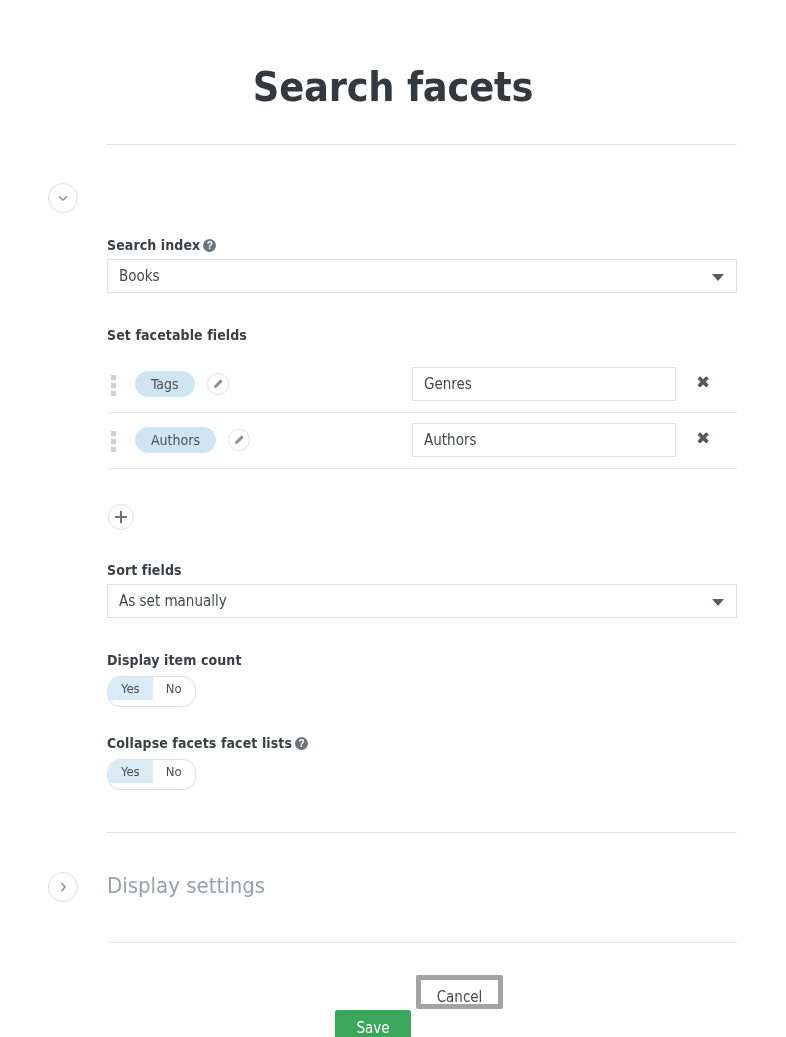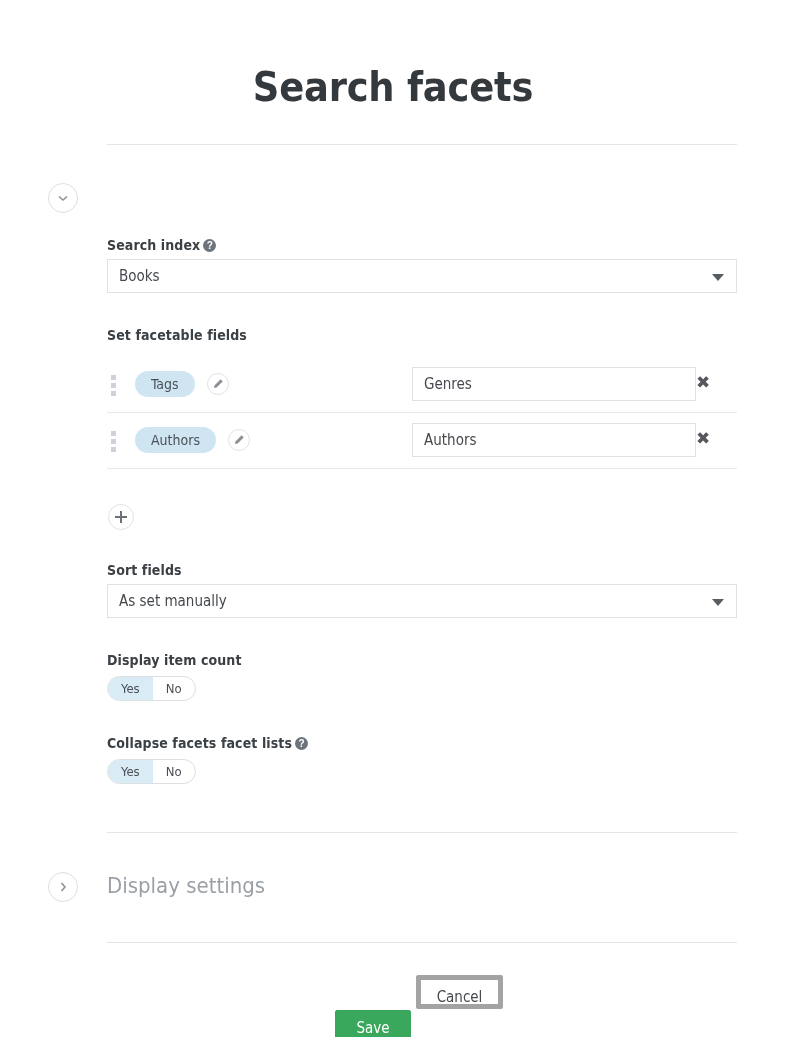--- a/index.html
+++ b/index.html
@@ -212,21 +212,21 @@
     box-sizing: border-box;
     cursor: pointer;
   }
   .pencil-circle { top: 16px; }
   .pencil-circle svg { position: absolute; left: 4px; top: 4px; }
 
   .row-input {
     position: absolute;
     left: 305px;
     top: 10px;
-    width: 284px;
+    width: 264px;
     height: 34px;
     border: 1px solid #dfe1e3;
     box-sizing: border-box;
     padding: 0 11px;
     font-size: 15px;
     color: #45494e;
     background: #fff;
     font-family: "DejaVu Sans Condensed", "Liberation Sans Narrow", "Liberation Sans", sans-serif;
     outline: none;
   }
@@ -263,21 +263,21 @@
     position: absolute;
     background: #6a7077;
   }
   .add-btn:before { left: 6px; top: 11px; width: 12px; height: 2px; }
   .add-btn:after  { left: 11px; top: 6px; width: 2px; height: 12px; }
 
   
   .toggle-group {
     position: absolute;
     left: 107px;
-    height: 25px;
+    height: 31px;
     border: 1px solid #dcdfe2;
     border-radius: 13px;
     background: #fff;
     box-sizing: border-box;
     overflow: hidden;
     display: flex;
   }
   .toggle-group span {
     display: block;
     height: 23px;

